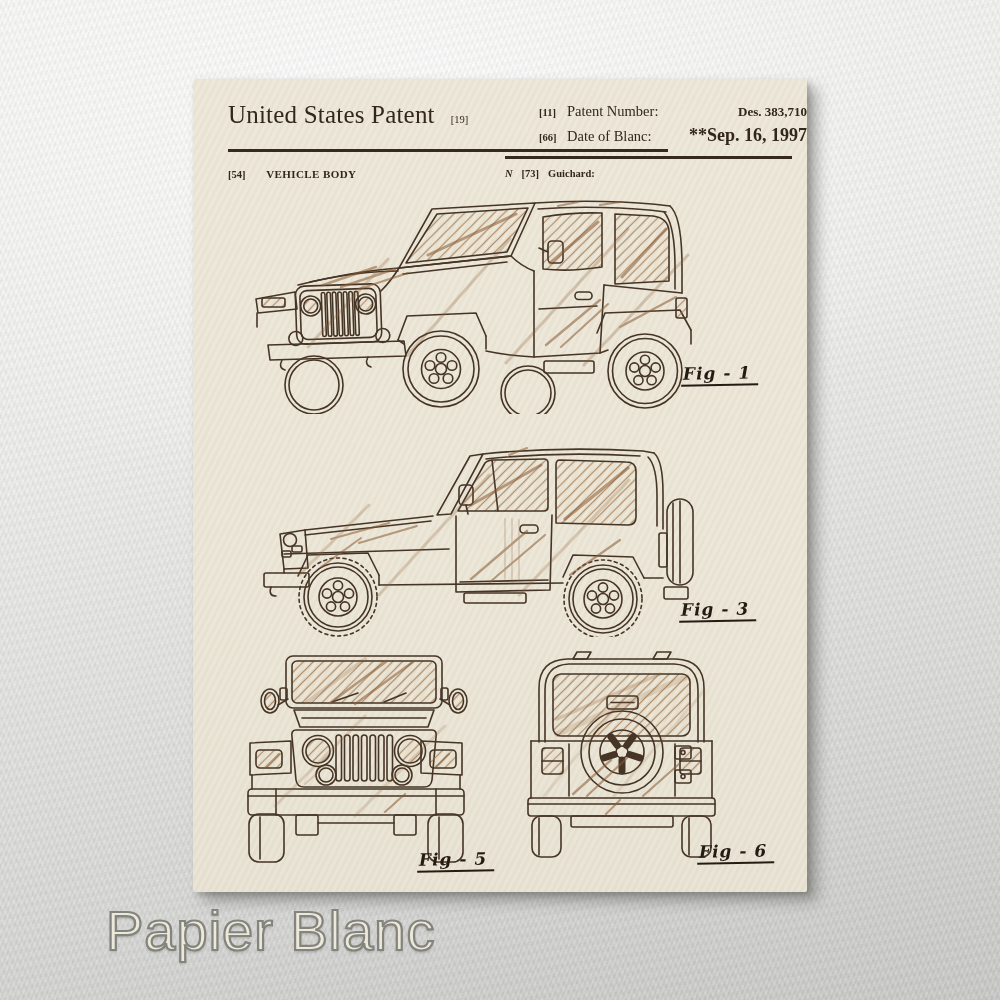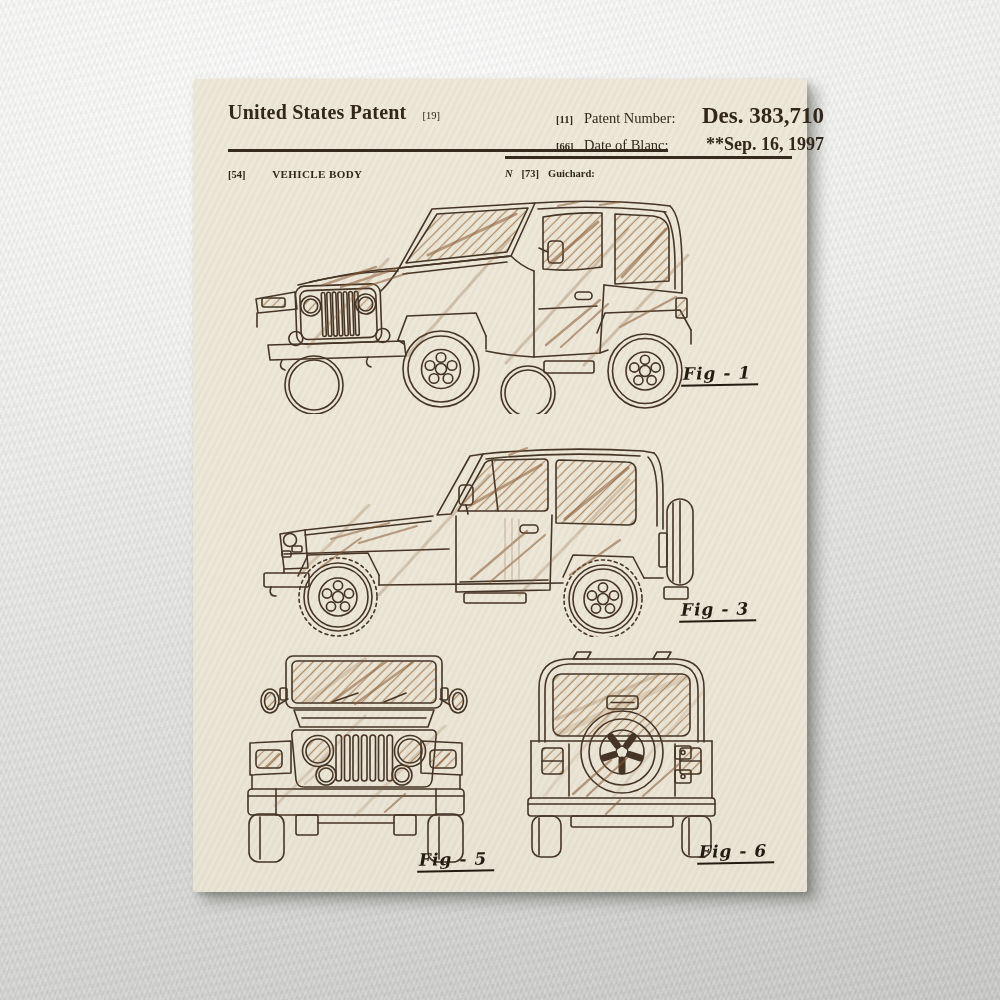--- a/index.html
+++ b/index.html
@@ -14,35 +14,35 @@
       repeating-linear-gradient(64deg, rgba(255,255,255,.05) 0 3px, rgba(60,60,60,.028) 3px 6px),
       repeating-linear-gradient(171deg, rgba(255,255,255,.04) 0 5px, rgba(90,90,90,.02) 5px 9px);
     pointer-events:none;}
   .paper{position:absolute;left:193px;top:79px;width:614px;height:813px;
     background:
       repeating-linear-gradient(117deg, rgba(255,255,255,.05) 0 3px, rgba(120,100,60,.03) 3px 6px),
       linear-gradient(180deg,#ece7d8 0%,#ebe6d7 60%,#e8e3d3 100%);
     box-shadow:10px 9px 14px rgba(82,82,78,.45), 3px 3px 5px rgba(96,96,90,.3);
     border-radius:2px; color:#32271a; font-family:"Liberation Serif", serif;}
   .p-head{position:absolute;left:35px;top:22px;right:19px;height:64px;}
-  .title{font-size:20px;font-weight:bold;letter-spacing:.2px;}
+  .title{font-size:25px;font-weight:normal;letter-spacing:.2px;}
   .kind{font-size:10.5px;font-weight:normal;margin-left:12px;}
   .inventors{font-size:14.5px;font-weight:bold;margin-top:4px;}
-  .r-col{position:absolute;left:328px;top:2px;width:268px;}
+  .r-col{position:absolute;left:311px;top:2px;width:268px;}
   .r-row{display:flex;align-items:baseline;margin-bottom:5px;}
   .code{font-size:10.5px;font-weight:bold;width:28px;flex:none;}
   .rlabel{font-size:14.5px;font-weight:normal;}
   .rvalue{margin-left:auto;font-weight:bold;}
-  .rvalue.big{font-size:23px;}
+  .rvalue.big{font-size:13px;}
   .rvalue.med{font-size:18px;}
   .rule{position:absolute;background:#352a1d;height:2.5px;}
   .rule-left{left:35px;top:70px;width:440px;}
   .rule-right{left:312px;top:77px;width:287px;}
   .fields{position:absolute;left:35px;top:89px;right:19px;font-size:11px;font-weight:bold;}
-  .f-left .code{margin-right:24px;}
+  .f-left .code{margin-right:18px;}
   .ftitle{letter-spacing:.4px;}
   .f-right{position:absolute;left:277px;top:0;font-size:10.5px;display:flex;gap:9px;align-items:flex-start;}
   .note{font-style:italic;}
   .f-right .code{width:auto;}
   .fval{width:178px;display:inline-block;line-height:1.25;}
   .fval .l2{display:block;}
   .fig{position:absolute;margin:0;padding:0;}
   .fig svg{display:block;}
   .fig-label{position:absolute;font-family:"DejaVu Serif", serif;font-style:italic;font-weight:bold;
     font-size:17px;color:#241b12;border-bottom:2.5px solid #241b12;padding:0 7px 1px 2px;
@@ -407,14 +407,15 @@
             <path d="M92,168 L106,154" stroke-width="2"></path>
           <path d="M30,150 L120,40" stroke-width="3" opacity="0.25"></path>
           <path d="M100,150 L190,45" stroke-width="3" opacity="0.25"></path>
         </g>
       </svg>
     </figure>
     <div class="fig-label" style="left:504px;top:762px;">Fig - 6</div>
 
   </section>
 
+  <div class="watermark">Papier Blanc</div>
 
 </div>
 
 </body></html>

